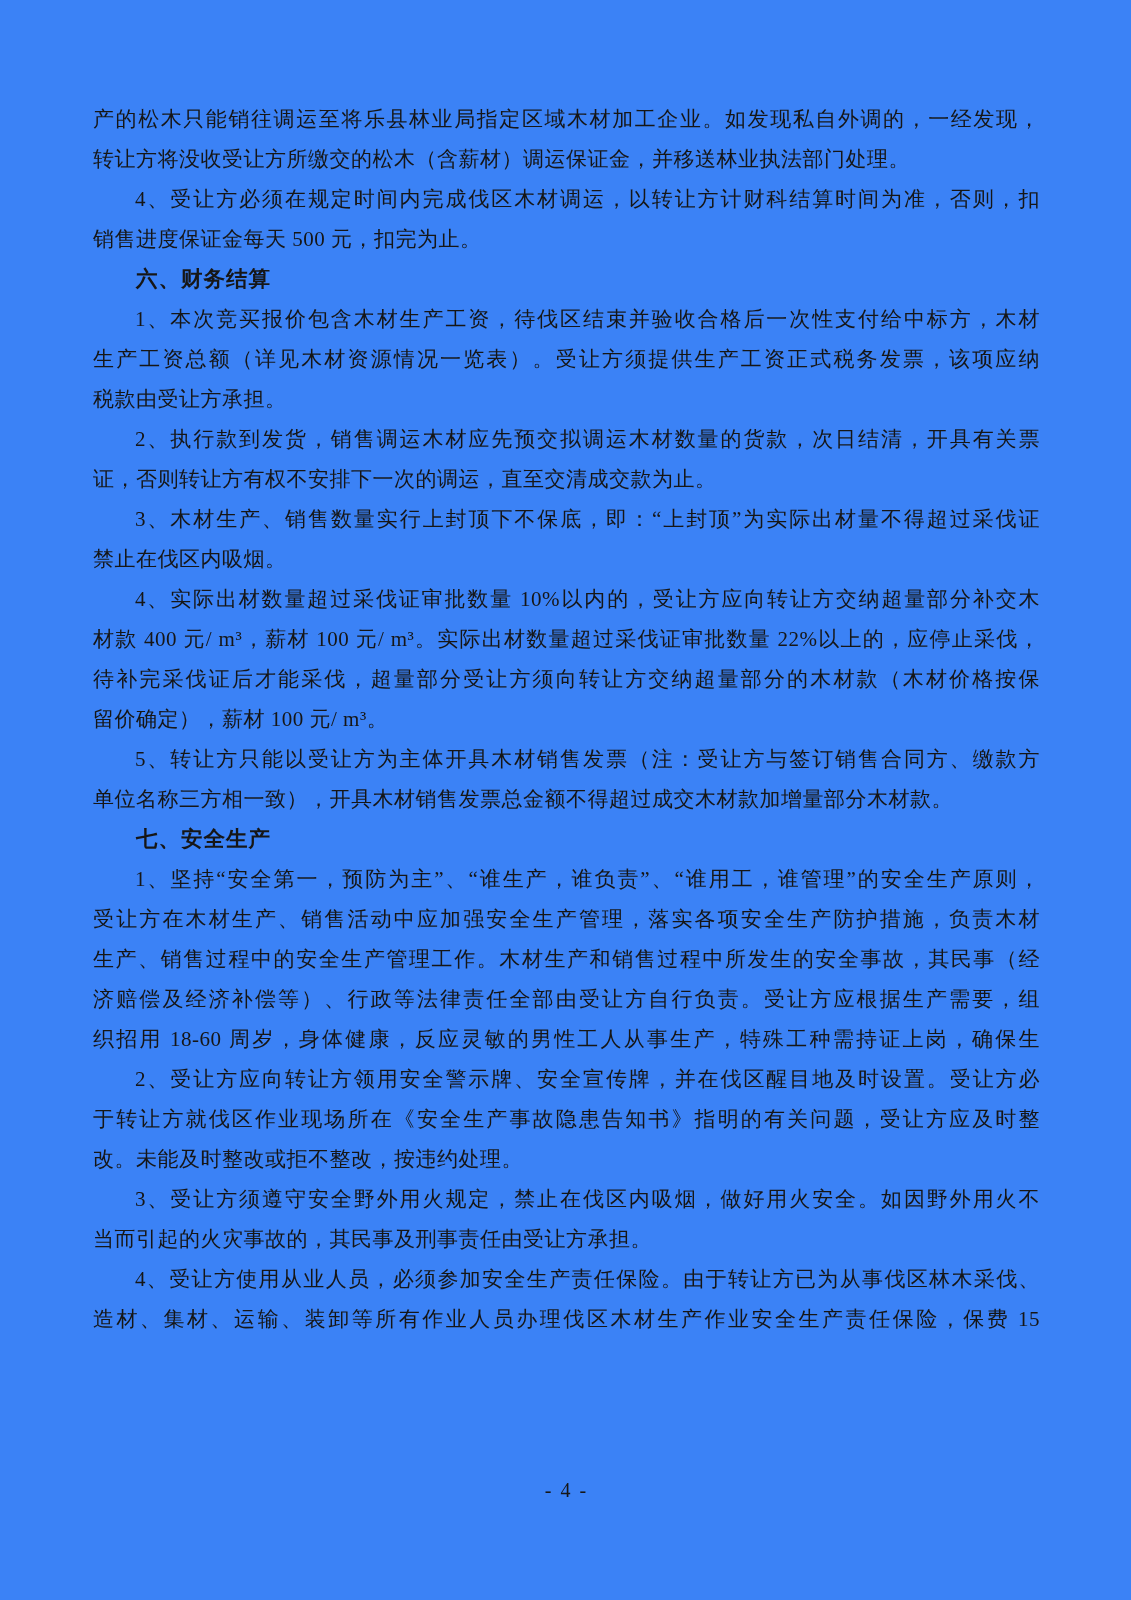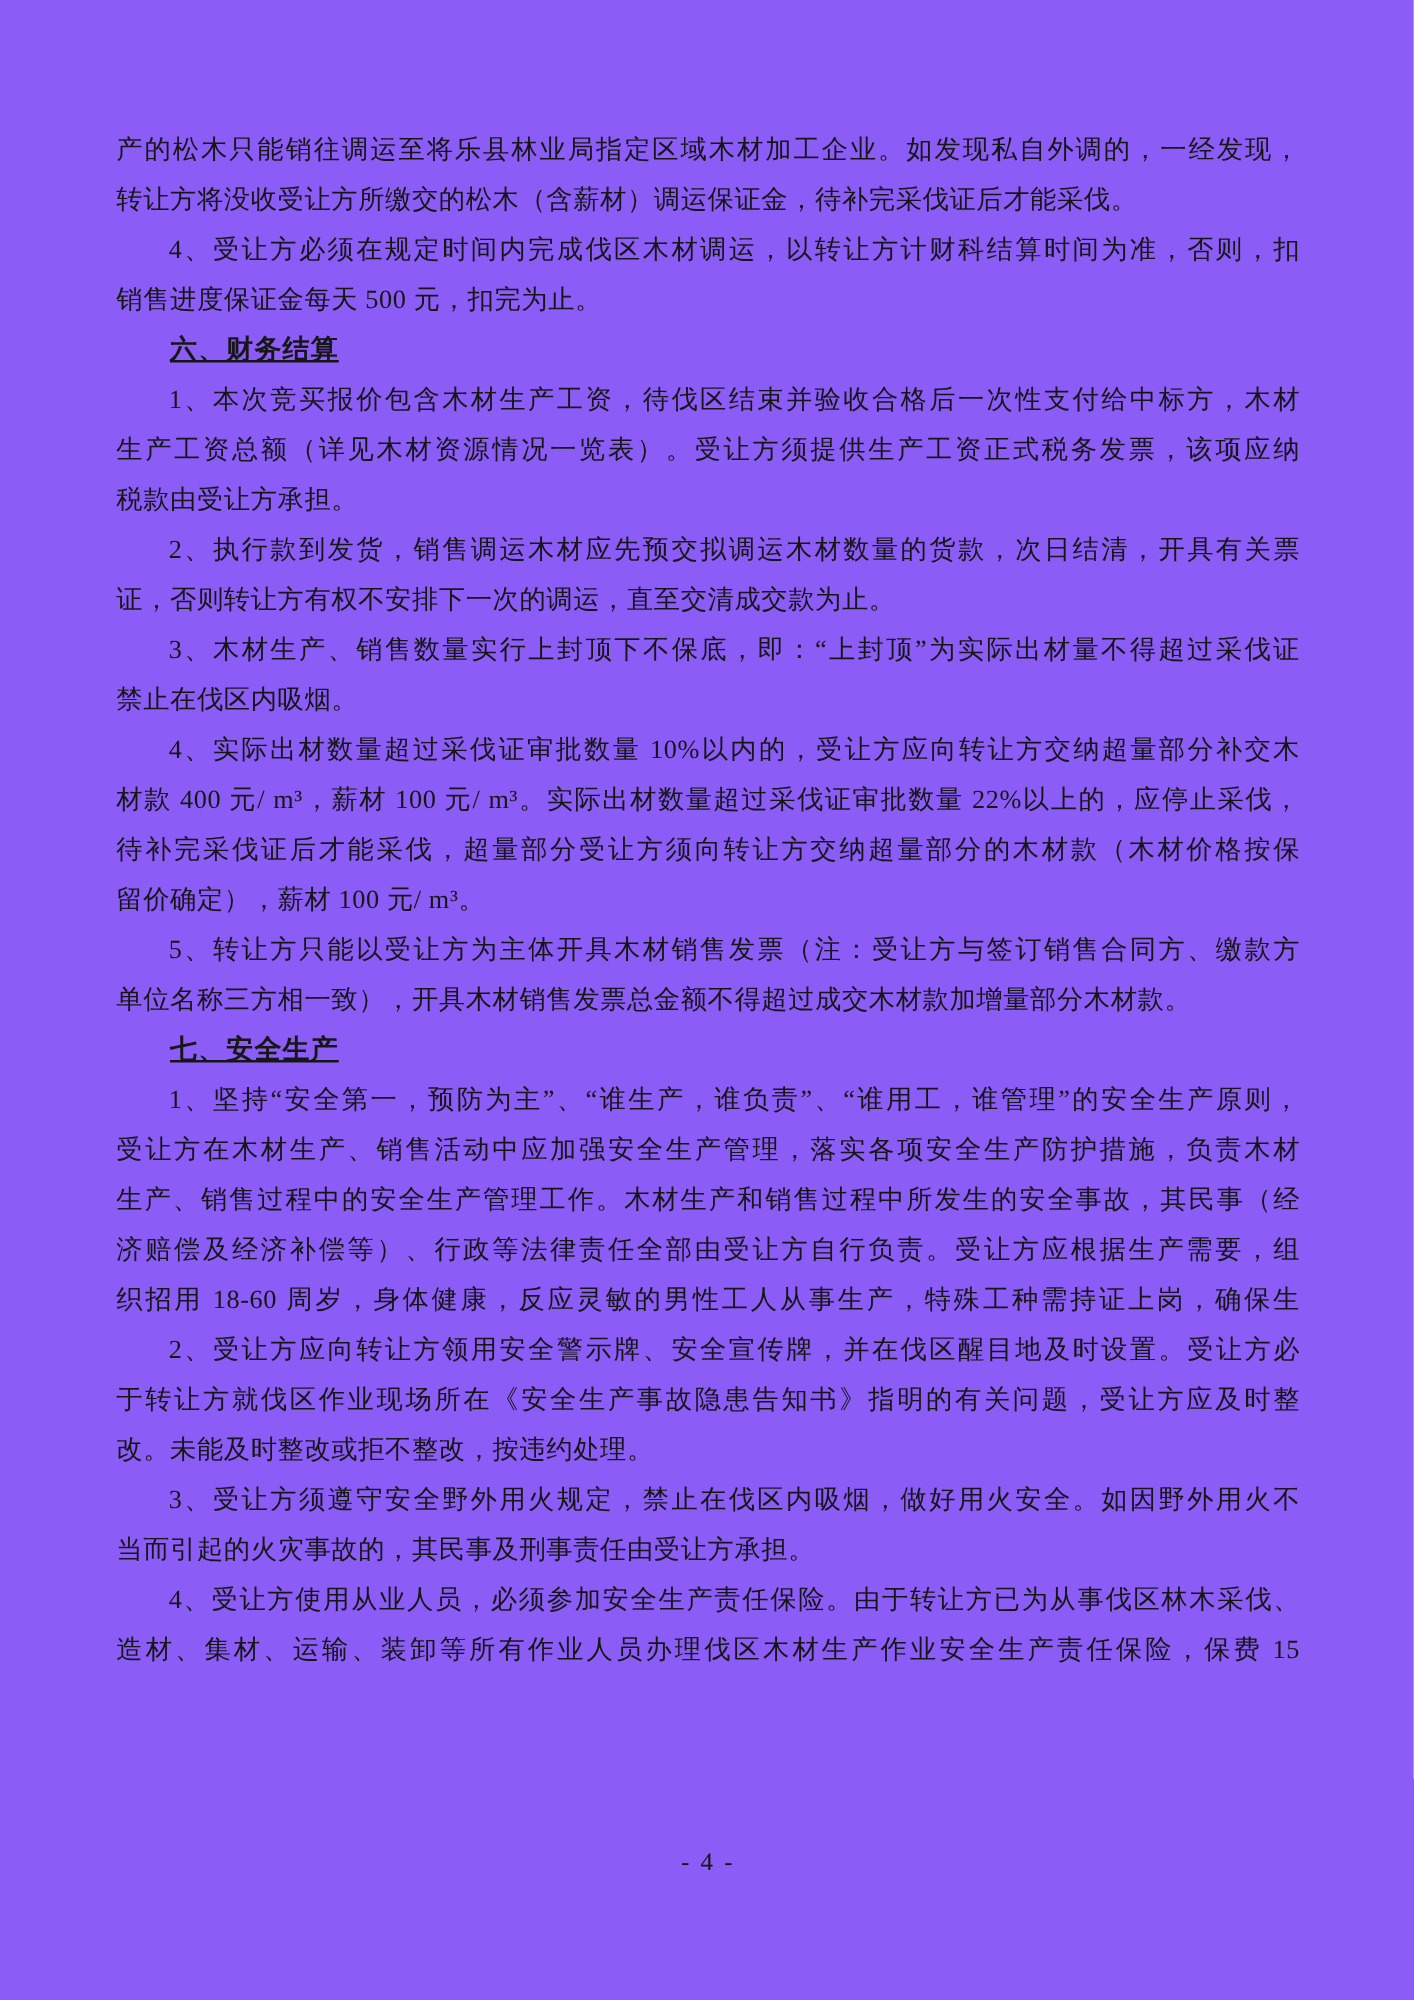--- a/index.html
+++ b/index.html
@@ -4,21 +4,21 @@
 <style>
   html, body {
     margin: 0;
     padding: 0;
     background: #e8e8e8;
   }
   .page {
     position: relative;
     width: 1131px;
     height: 1600px;
-    background: #8b5cf6;
+    background: #3b82f6;
     overflow: hidden;
     font-family: "Liberation Serif", "DejaVu Serif", serif;
     color: #161616;
   }
   .content {
     position: absolute;
     left: 93px;
     top: 99px;
     width: 947px;
   }
@@ -34,41 +34,40 @@
     text-align-last: justify;
   }
   .line.indent {
     text-indent: 2em;
   }
   .line.heading {
     font-family: "Liberation Sans", "DejaVu Sans", sans-serif;
     font-weight: 700;
     font-size: 21.5px;
     letter-spacing: 1px;
-    text-decoration: underline;
   }
   .footer {
     position: absolute;
     left: 93px;
     top: 1476px;
     width: 947px;
     text-align: center;
     font-size: 20px;
     line-height: 28px;
     letter-spacing: 2px;
     color: #161616;
   }
 </style>
 </head>
 <body>
 
 <div class="page">
   <div class="content" id="doc-content">
       <div class="line fill">产的松木只能销往调运至将乐县林业局指定区域木材加工企业。如发现私自外调的，一经发现，</div>
-      <div class="line">转让方将没收受让方所缴交的松木（含薪材）调运保证金，待补完采伐证后才能采伐。</div>
+      <div class="line">转让方将没收受让方所缴交的松木（含薪材）调运保证金，并移送林业执法部门处理。</div>
       <div class="line indent fill">4、受让方必须在规定时间内完成伐区木材调运，以转让方计财科结算时间为准，否则，扣</div>
       <div class="line">销售进度保证金每天 500 元，扣完为止。</div>
       <div class="line heading indent">六、财务结算</div>
       <div class="line indent fill">1、本次竞买报价包含木材生产工资，待伐区结束并验收合格后一次性支付给中标方，木材</div>
       <div class="line fill">生产工资总额（详见木材资源情况一览表）。受让方须提供生产工资正式税务发票，该项应纳</div>
       <div class="line">税款由受让方承担。</div>
       <div class="line indent fill">2、执行款到发货，销售调运木材应先预交拟调运木材数量的货款，次日结清，开具有关票</div>
       <div class="line">证，否则转让方有权不安排下一次的调运，直至交清成交款为止。</div>
       <div class="line indent fill">3、木材生产、销售数量实行上封顶下不保底，即：“上封顶”为实际出材量不得超过采伐证</div>
       <div class="line">禁止在伐区内吸烟。</div>

